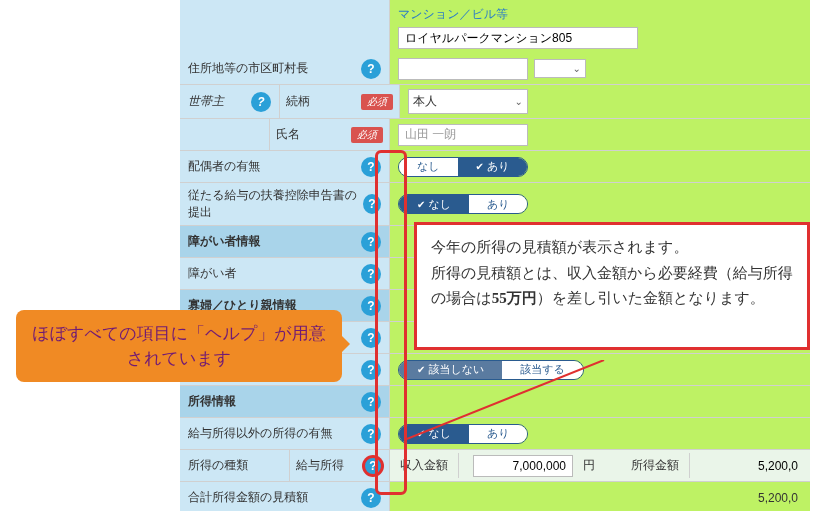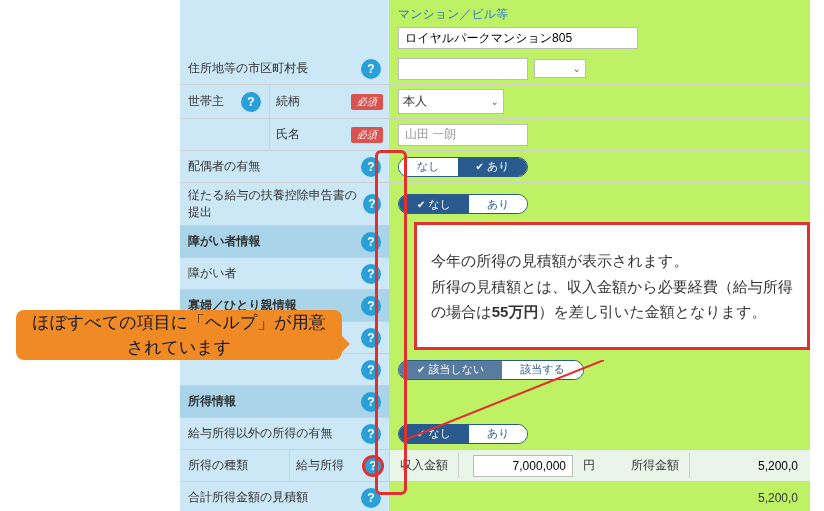--- a/index.html
+++ b/index.html
@@ -14,41 +14,41 @@
   .required { background: #d9534f; color:#fff; font-size:10px; padding:1px 6px; border-radius:2px; margin-left:auto;font-style:italic; }
   .help { width: 20px; height: 20px; border-radius: 50%; background:#2aa0d8; color:#fff; display:inline-flex; align-items:center; justify-content:center; font-size:12px; font-weight:bold; cursor:pointer; margin-left:auto; }
   .content-col { flex:1; display:flex; align-items:center; padding:4px 8px; gap:6px; background:#bef264; }
   .content-col.green { background:#eaf5e9; }
   .content-col.right { justify-content:flex-end; }
 
   .input { border:1px solid #bbb; padding:3px 6px; font-size:12px; background:#fff; }
   .input.wide { width: 240px; }
   .input.med { width: 130px; }
   .input.num { width: 100px; text-align:right; }
-  .select { border:1px solid #bbb; padding:3px 4px; font-size:12px; background:#fff; width:106px; display:flex; justify-content:space-between; align-items:center; }
+  .select { border:1px solid #bbb; padding:3px 4px; font-size:12px; background:#fff; width:120px; display:flex; justify-content:space-between; align-items:center; }
   .select.small { width:52px; padding:3px 4px; }
   .chev { font-size:10px; color:#666; }
 
   .pill-group { display:flex; border:1px solid #2a5b8f; border-radius:10px; overflow:hidden; height:20px; }
   .pill { padding:0 18px; font-size:11px; display:flex; align-items:center; background:#fff; color:#2a5b8f; cursor:pointer; }
   .pill.on { background:#2a5b8f; color:#fff; }
   .pill.on::before { content:"✔"; margin-right:3px; font-size:10px; }
 
   .link-text { color:#2a7cc7; }
 
   .amount-row .seg { display:flex; align-items:center; gap:4px; }
   .seglabel { background:#eaf5e9; padding:4px 10px; border-right:1px solid #d0d0d0; }
   .unit { padding:0 6px; }
 
   .help-col { position:absolute; left:375px; top:150px; width:32px; height:345px; border:3px solid #e03030; border-radius:6px; pointer-events:none; }
 
-  .tooltip { position:absolute; left:414px; top:222px; width:396px; height:128px; border:3px solid #e03030; background:#fff; padding:23px 14px; font-size:15px; line-height:1.7; }
+  .tooltip { position:absolute; left:414px; top:222px; width:396px; height:128px; border:3px solid #e03030; background:#fff; padding:10px 14px; font-size:15px; line-height:1.7;font-family:Liberation Serif, serif; }
   .tooltip b { font-weight:bold; }
 
-  .callout { position:absolute; left:16px; top:310px; width:326px; height:50px; background:#f08a24; color:#0f172a; border-radius:8px; display:flex; align-items:center; justify-content:center; font-size:17px; text-align:center; line-height:1.5; padding:6px 10px; }
+  .callout { position:absolute; left:16px; top:310px; width:326px; height:72px; background:#f08a24; color:#701a75; border-radius:8px; display:flex; align-items:center; justify-content:center; font-size:17px; text-align:center; line-height:1.5; padding:6px 10px; }
   .callout::after { content:""; position:absolute; right:-22px; top:20px; border:14px solid transparent; border-left-color:#f08a24; }
 
   .line1 { position:absolute; left:404px; top:360px; width:220px; height:90px; pointer-events:none; }
 
   .amount-text { text-align:right; width:100%; padding-right:4px; }
 </style>
 </head>
 <body>
 
 <div class="wrap">
@@ -71,21 +71,21 @@
       <div class="content-col">
         <div class="input med">&nbsp;</div>
         <div class="select small">
             <span></span>
             <span class="chev">⌄</span>
           </div>
       </div>
     </div>
 
     <div class="row">
-      <div class="label-col" style="width:90px;">
+      <div class="label-col" style="width:100px;font-style:italic;">
         <span>世帯主</span>
         <span class="help">?</span>
       </div>
       <div class="sublabel" style="width:120px;gap:37px;">
         <span>続柄</span>
         <span class="required">必須</span>
       </div>
       <div class="content-col">
         <div class="select">
           <span>本人</span>

